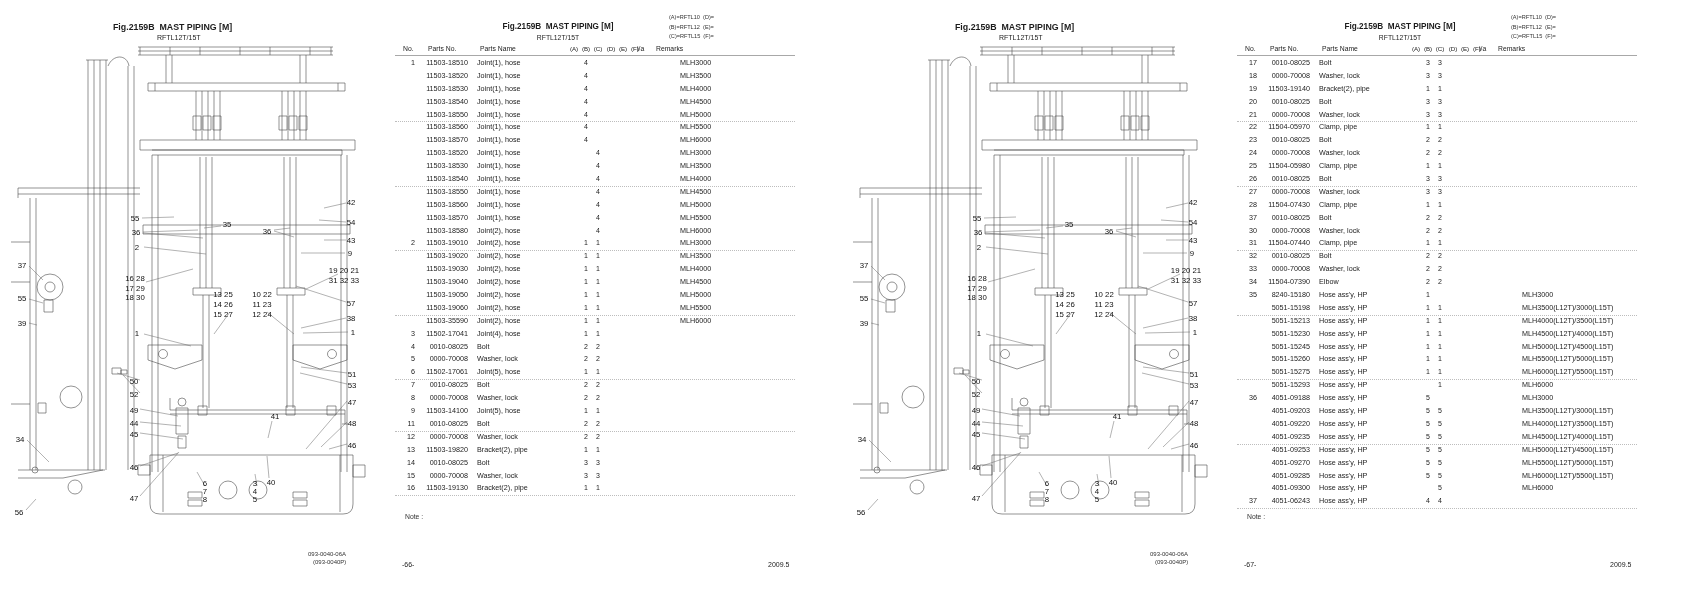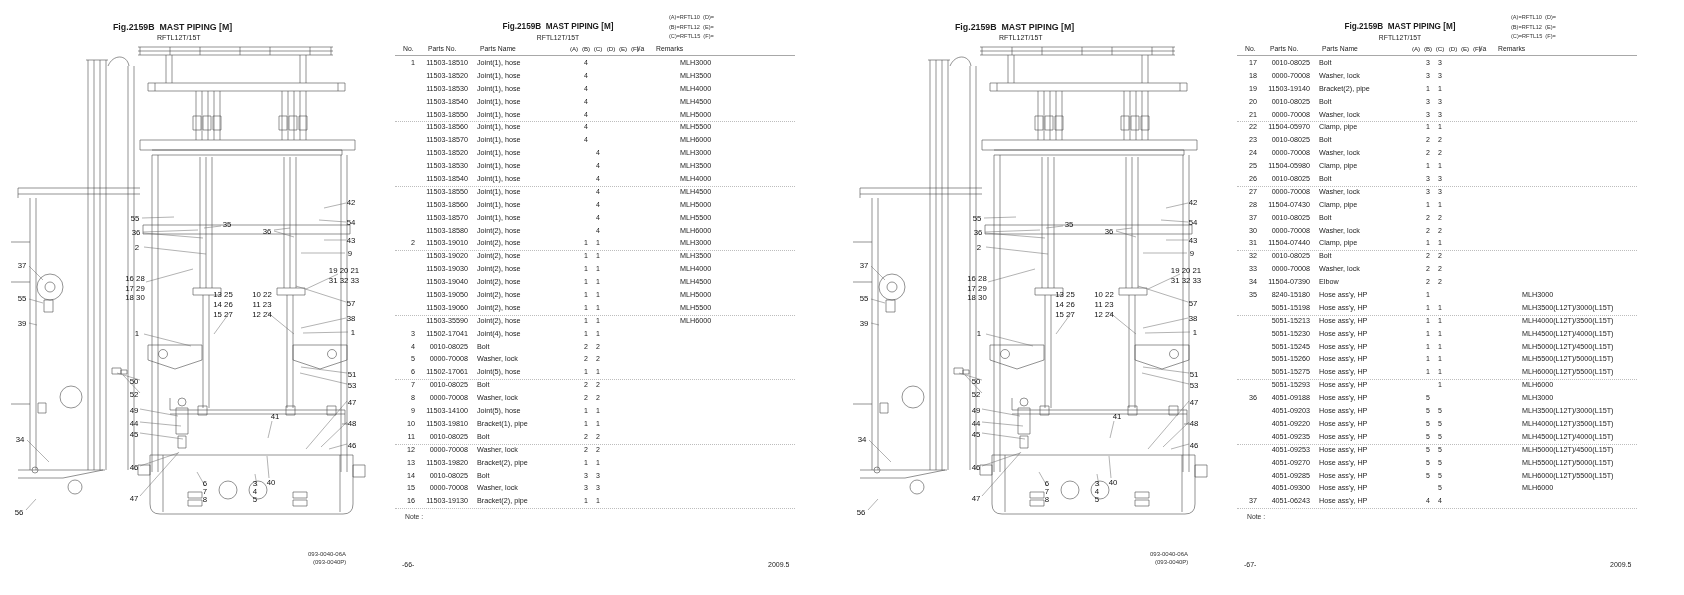--- a/index.html
+++ b/index.html
@@ -332,27 +332,20 @@
         <div class="c q" style="left: 207px;">2</div>
         <div class="c q" style="left: 219px;">2</div>
       </div>
       <div class="row">
         <div class="c no">9</div>
         <div class="c pn">11503-14100</div>
         <div class="c nm">Joint(5), hose</div>
         <div class="c q" style="left: 207px;">1</div>
         <div class="c q" style="left: 219px;">1</div>
       </div>
-      <div class="row">
-        <div class="c no">10</div>
-        <div class="c pn">11503-19810</div>
-        <div class="c nm">Bracket(1), pipe</div>
-        <div class="c q" style="left: 207px;">1</div>
-        <div class="c q" style="left: 219px;">1</div>
-      </div>
       <div class="row sep">
         <div class="c no">11</div>
         <div class="c pn">0010-08025</div>
         <div class="c nm">Bolt</div>
         <div class="c q" style="left: 207px;">2</div>
         <div class="c q" style="left: 219px;">2</div>
       </div>
       <div class="row">
         <div class="c no">12</div>
         <div class="c pn">0000-70008</div>

